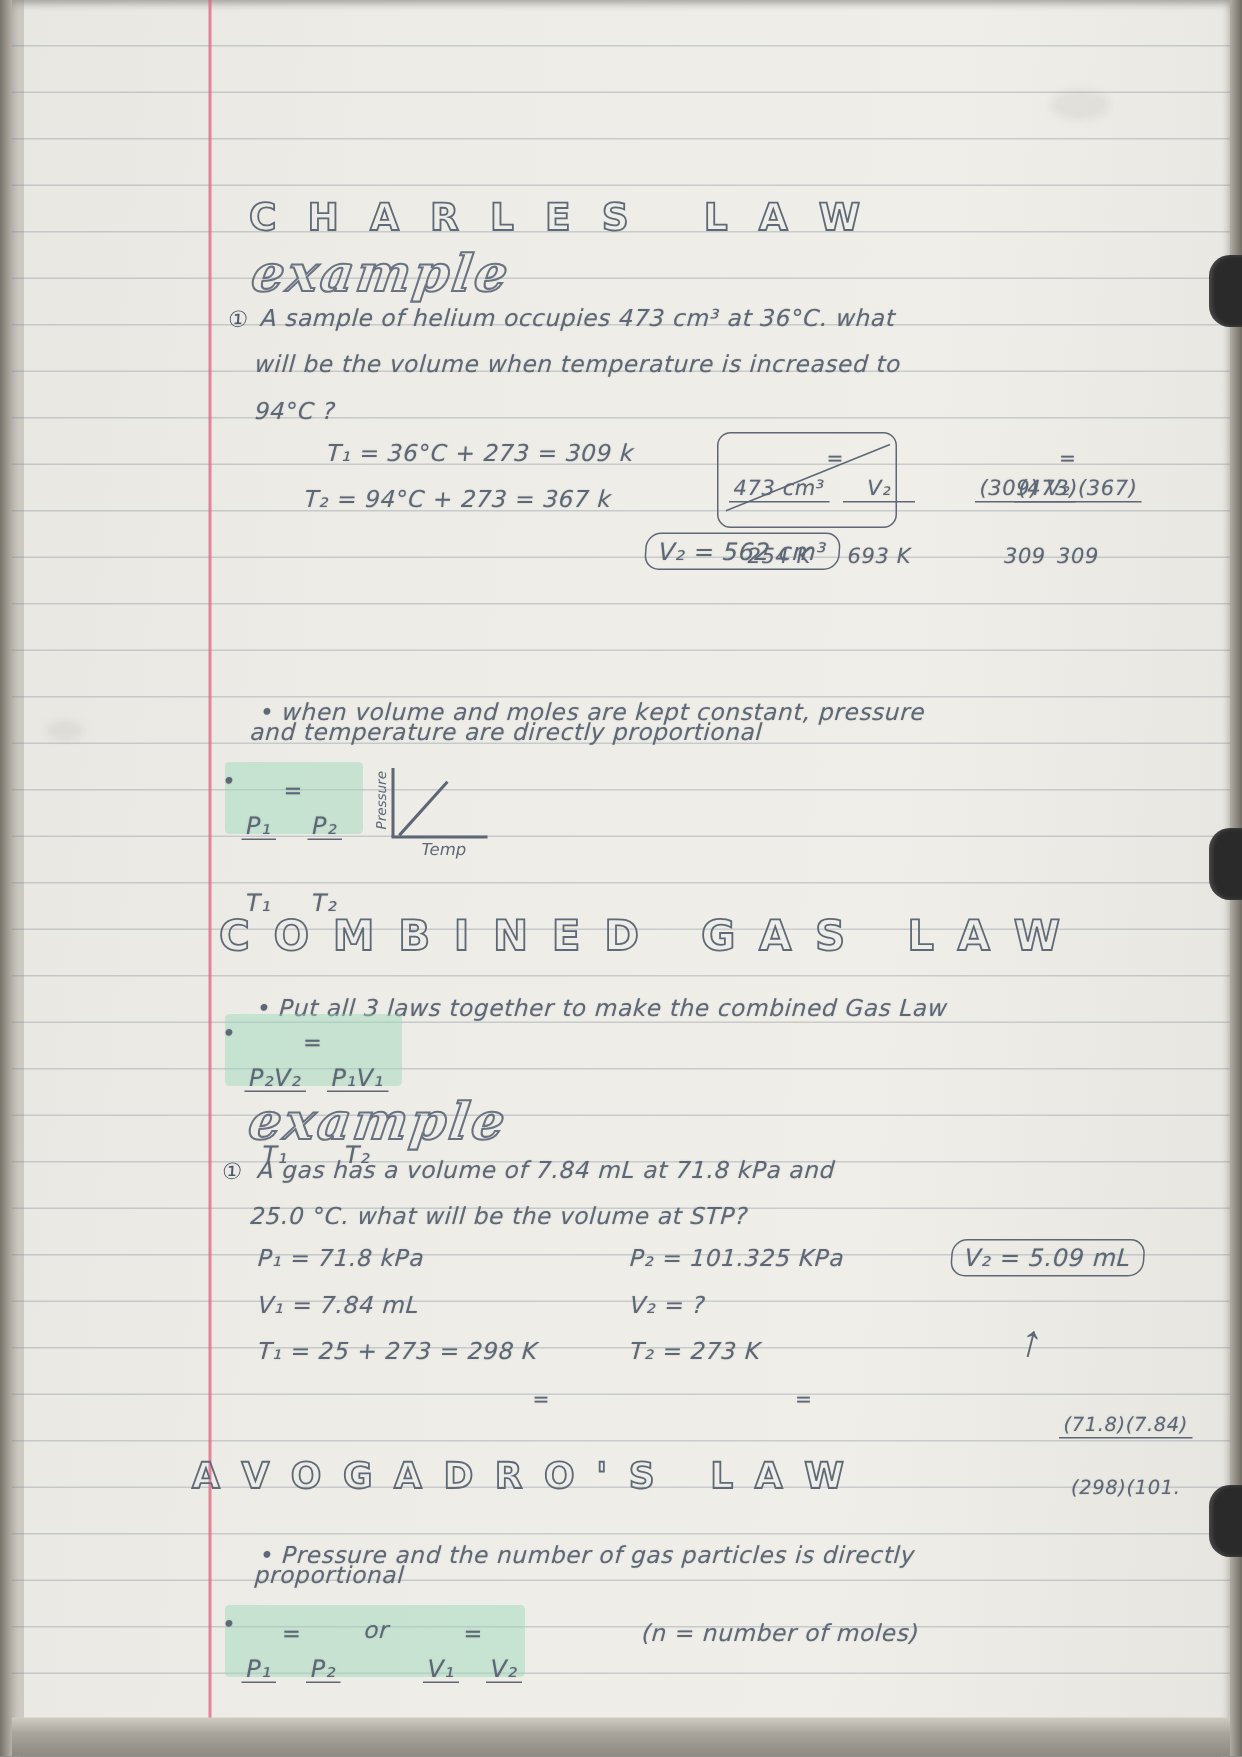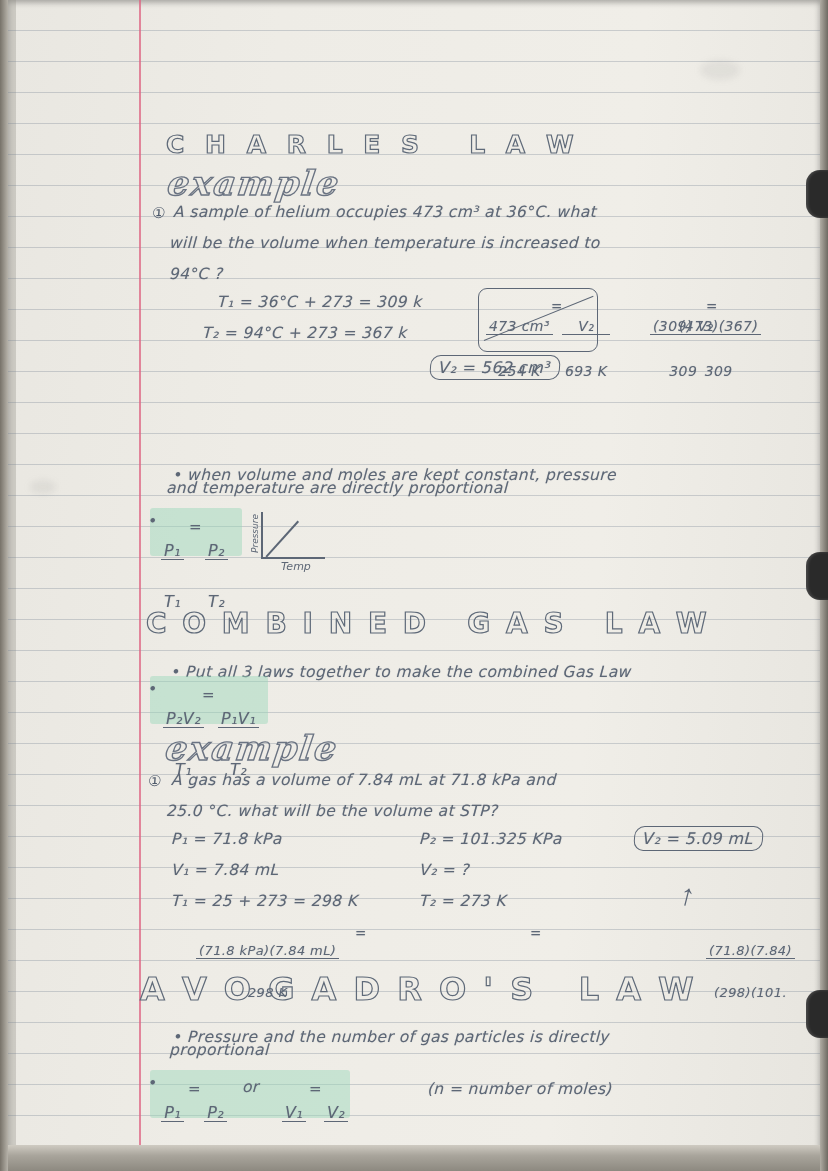--- a/index.html
+++ b/index.html
@@ -315,32 +315,28 @@
   <div class="hw body-txt pencil" style="left:172px; top:861px;">V₁ = 7.84 mL</div>
   <div class="hw body-txt pencil" style="left:172px; top:892px;">T₁ = 25 + 273 = 298 K</div>
 
   <div class="hw body-txt pencil" style="left:420px; top:830px;">P₂ = 101.325 KPa</div>
   <div class="hw body-txt pencil" style="left:420px; top:861px;">V₂ = ?</div>
   <div class="hw body-txt pencil" style="left:420px; top:892px;">T₂ = 273 K</div>
 
   <div class="hw body-txt pencil boxed" style="left:634px; top:826px; font-size:16px;">V₂ = 5.09 mL</div>
   <div class="arrow-up" style="left:680px; top:878px;">↑</div>
 
-  <div class="hw frac pencil" style="left:196px; top:917px; font-size:13px;">
-    <span class="num">(71.8 kPa)(7.84 mL)</span>
-    <span class="den">298 K</span>
-  </div>
   <div class="hw pencil small" style="left:355px; top:925px;">=</div>
   <div class="hw pencil small" style="left:530px; top:925px;">=</div>
   <div class="hw frac pencil" style="left:706px; top:917px; font-size:13px;">
     <span class="num">(71.8)(7.84)</span>
     <span class="den">(298)(101.</span>
   </div>
 
-  <div class="hw heading-outline" style="left:140px; top:970px; font-size:32px; letter-spacing:3px;">A V O G A D R O ' S   L A W</div>
+  <div class="hw heading-outline" style="left:128px; top:970px; font-size:24px; letter-spacing:3px;">A V O G A D R O ' S   L A W</div>
 
   <div class="hw body-txt pencil" style="left:152px; top:1010px;">
     <span>• </span><span>Pressure and the number of gas particles is directly</span>
   </div>
   <div class="hw body-txt pencil" style="left:170px; top:1041px;">proportional</div>
 
   <div class="highlight" style="left:150px; top:1070px; width:200px; height:48px;"></div>
   <div class="hw body-txt pencil" style="left:148px; top:1074px;">•</div>
   <div class="hw frac pencil" style="left:161px; top:1071px; font-size:16px;">
     <span class="num">P₁</span>

